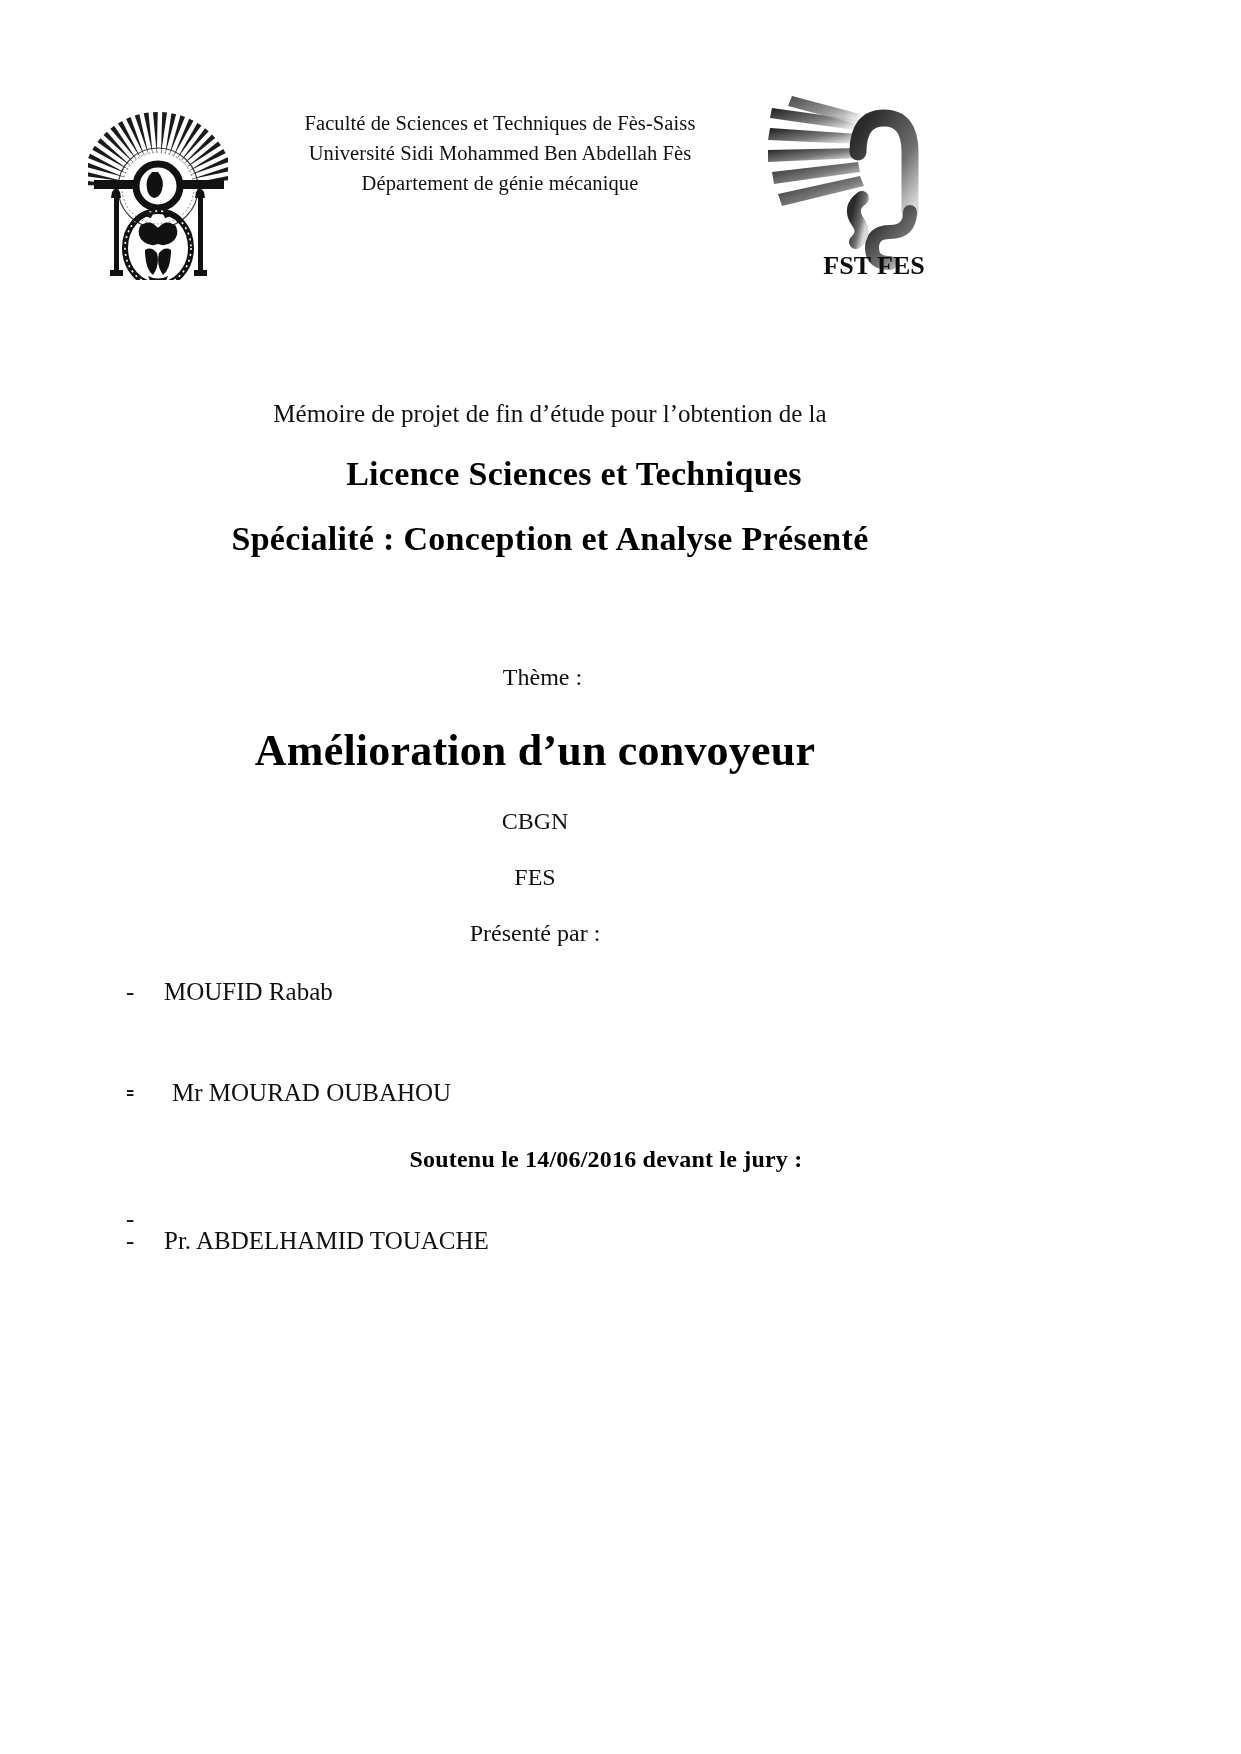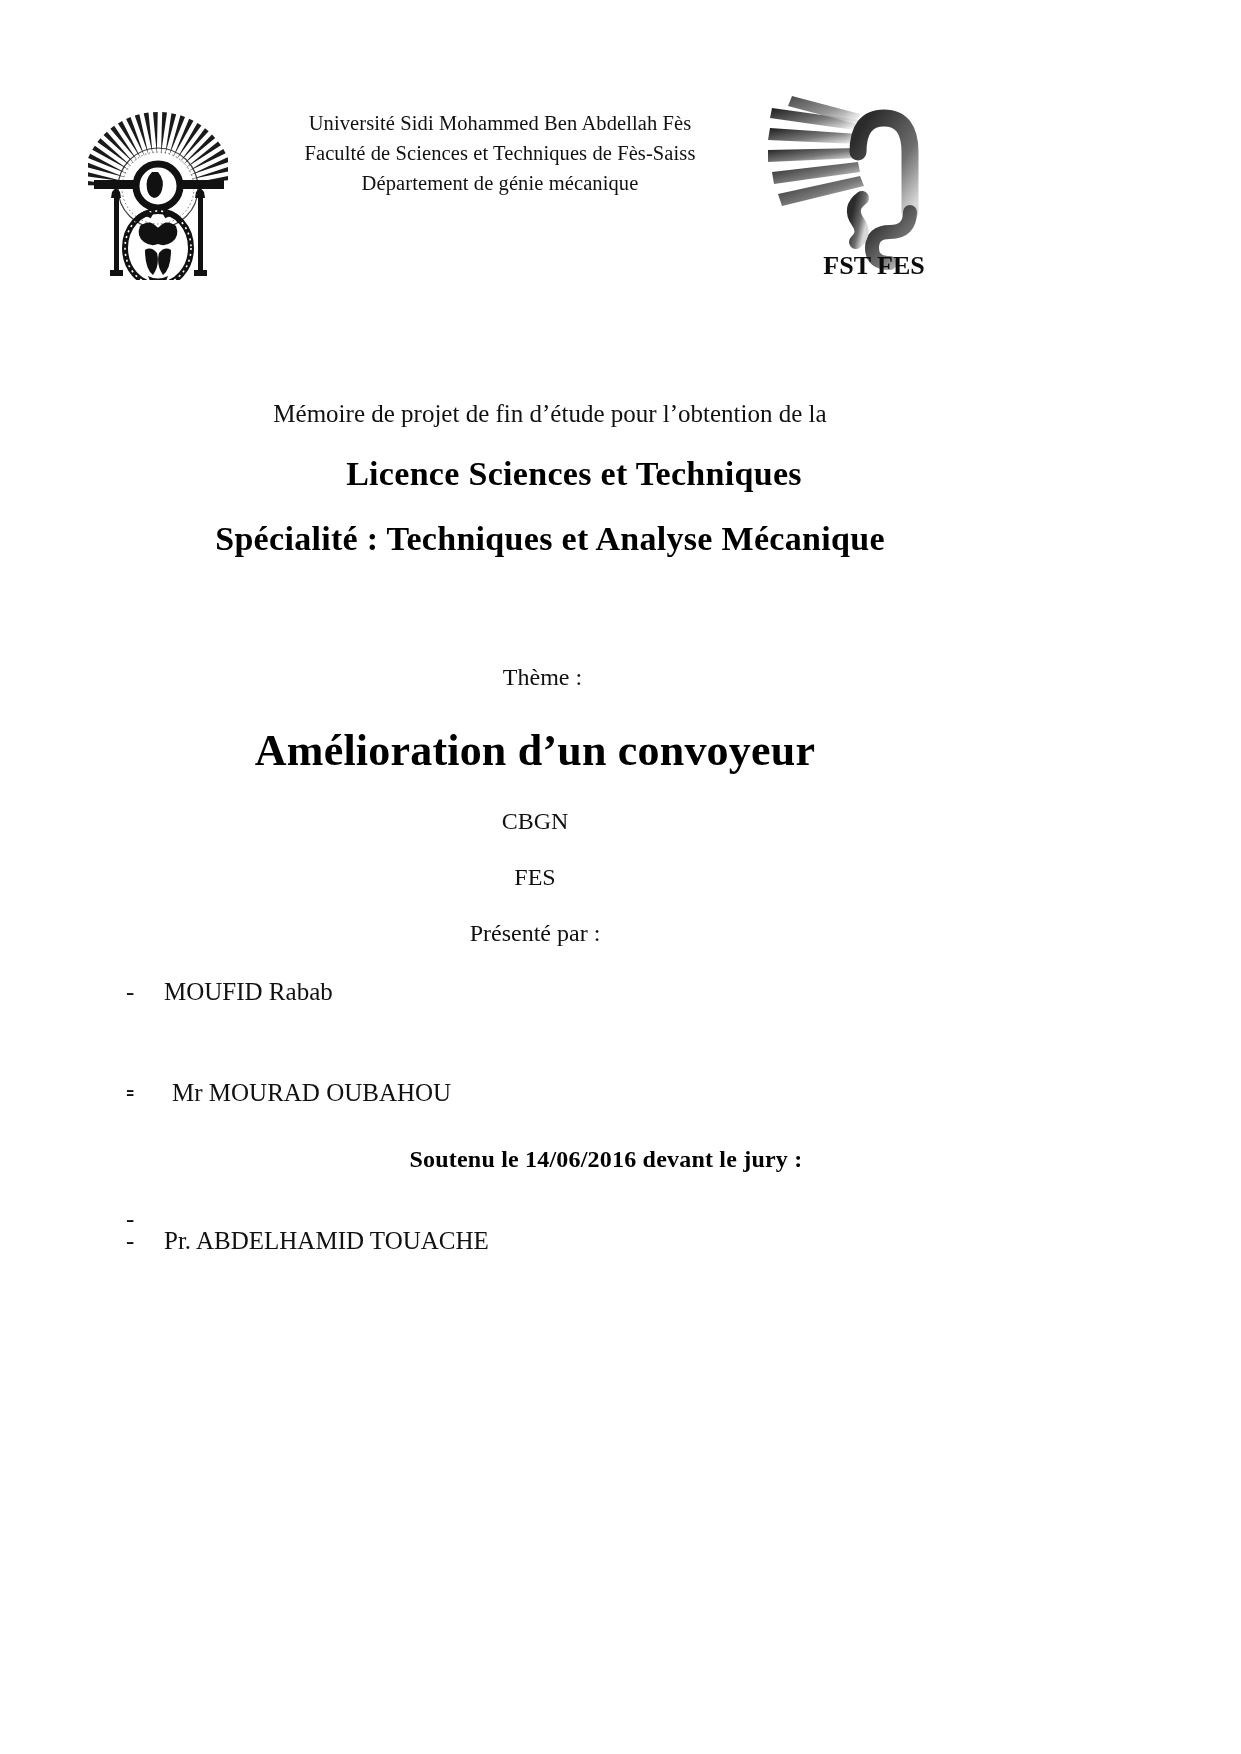--- a/index.html
+++ b/index.html
@@ -271,22 +271,22 @@
           <path d="M83,170 q-6,-4 -12,3 q-3,12 4,22 q8,-6 8,-25 z"></path>
           <path d="M60,196 q10,5 20,0 l-2,5 q-8,3 -16,0 z"></path>
         </g>
 
         <path d="M48,142 q6,-12 16,-6" fill="none" stroke="#111" stroke-width="5"></path>
         <path d="M92,142 q-6,-12 -16,-6" fill="none" stroke="#111" stroke-width="5"></path>
       </svg>
     </div>
 
     <div class="header-text">
+      <div>Faculté de Sciences et Techniques de Fès-Saiss</div>
       <div>Université Sidi Mohammed Ben Abdellah Fès</div>
-      <div>Faculté de Sciences et Techniques de Fès-Saiss</div>
       <div>Département de génie mécanique</div>
     </div>
 
     <div class="logo-right">
       <svg viewBox="0 0 180 205" width="180" height="205" aria-hidden="true">
         <defs>
           <linearGradient id="rayGrad" x1="0" y1="0" x2="1" y2="1">
             <stop offset="0%" stop-color="#1c1c1c"></stop>
             <stop offset="55%" stop-color="#7a7a7a"></stop>
             <stop offset="100%" stop-color="#ffffff"></stop>
@@ -324,21 +324,21 @@
           <path d="M100,120 q-14,10 -4,24 q8,11 -2,20"></path>
         </g>
 
         <text x="112" y="196" font-family="'Liberation Serif', serif" font-size="26" font-weight="bold" fill="#0d0d0d" text-anchor="middle">FST FES</text>
       </svg>
     </div>
   </div>
 
   <div class="memoire-line">Mémoire de projet de fin d’étude pour l’obtention de la</div>
   <div class="degree-line">Licence Sciences et Techniques</div>
-  <div class="speciality-line">Spécialité : Techniques et Analyse Mécanique</div>
+  <div class="speciality-line">Spécialité : Conception et Analyse Présenté</div>
 
   <div class="theme-label">Thème :</div>
   <div class="theme-title">Amélioration d’un convoyeur</div>
 
   <div class="company-line">CBGN</div>
   <div class="city-line">FES</div>
 
   <div class="presented-by">Présenté par :</div>
   <ul class="dash-list student-list">
     <li>

